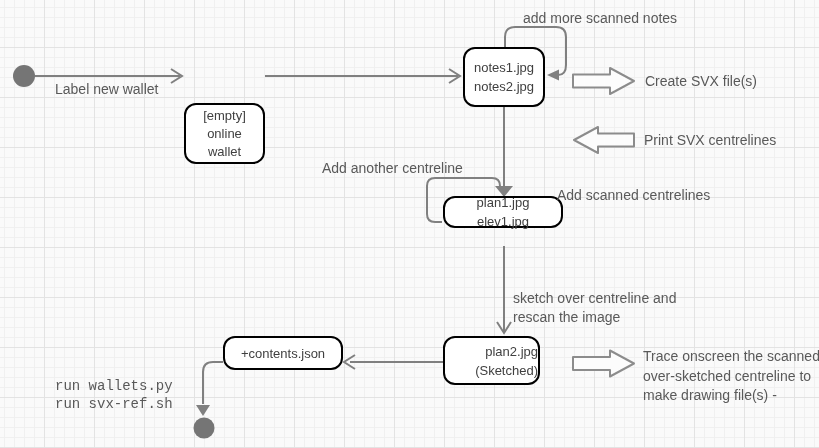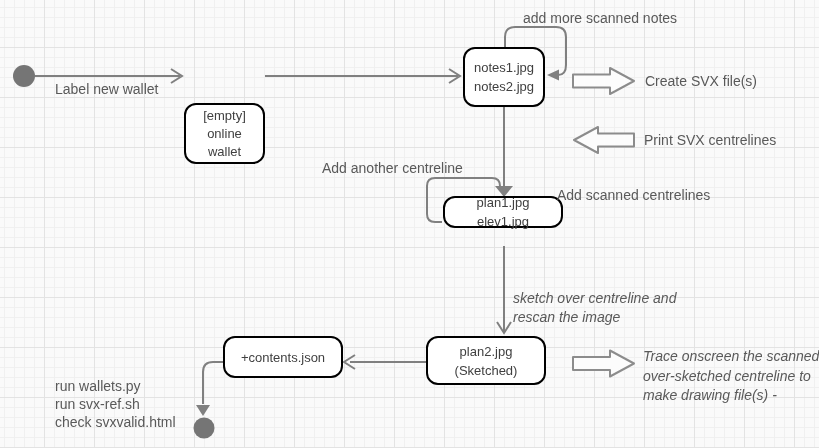--- a/index.html
+++ b/index.html
@@ -91,44 +91,43 @@
   <div class="state" style="left:463px;top:47px;width:82px;height:60px;">
     <div>notes1.jpg</div>
     <div>notes2.jpg</div>
   </div>
 
   <div class="state" style="left:443px;top:196px;width:120px;height:32px;">
     <div>plan1.jpg</div>
     <div>elev1.jpg</div>
   </div>
 
-  <div class="state" style="left:426px;top:336px;width:120px;height:49px;">
+  <div class="state" style="left:443px;top:336px;width:97px;height:49px;align-items:flex-end;">
     <div>plan2.jpg</div>
     <div>(Sketched)</div>
   </div>
 
-  <div class="state" style="left:223px;top:336px;width:120px;height:42px;">
+  <div class="state" style="left:223px;top:336px;width:120px;height:34px;">
     <div>+contents.json</div>
   </div>
 
   <div class="lbl" style="left:55px;top:80px;">Label new wallet</div>
   <div class="lbl" style="left:523px;top:9px;">add more scanned notes</div>
   <div class="lbl" style="left:513px;top:186px;margin-left:44px;">Add scanned centrelines</div>
   <div class="lbl" style="left:322px;top:159px;">Add another centreline</div>
-  <div class="lbl lbl-multi" style="left:513px;top:289px;font-style:italic;">
+  <div class="lbl lbl-multi" style="left:513px;top:289px;">
     <div>sketch over centreline and</div>
     <div>rescan the image</div>
   </div>
 
   <div class="lbl" style="left:645px;top:72px;">Create SVX file(s)</div>
   <div class="lbl" style="left:644px;top:131px;">Print SVX centrelines</div>
-  <div class="lbl lbl-multi" style="left:643px;top:347px;line-height:19.5px;font-style:italic;">
+  <div class="lbl lbl-multi" style="left:643px;top:347px;line-height:19.5px;">
     <div>Trace onscreen the scanned</div>
     <div>over-sketched centreline to</div>
     <div>make drawing file(s) -</div>
   </div>
-  <div class="lbl lbl-multi" style="left:55px;top:377px;line-height:18px;">
+  <div class="lbl lbl-multi" style="left:55px;top:377px;line-height:18px;font-family:Liberation Mono, monospace;">
     <div>run wallets.py</div>
     <div>run svx-ref.sh</div>
-    <div>check svxvalid.html</div>
   </div>
 
 </div>
 
 </body></html>

